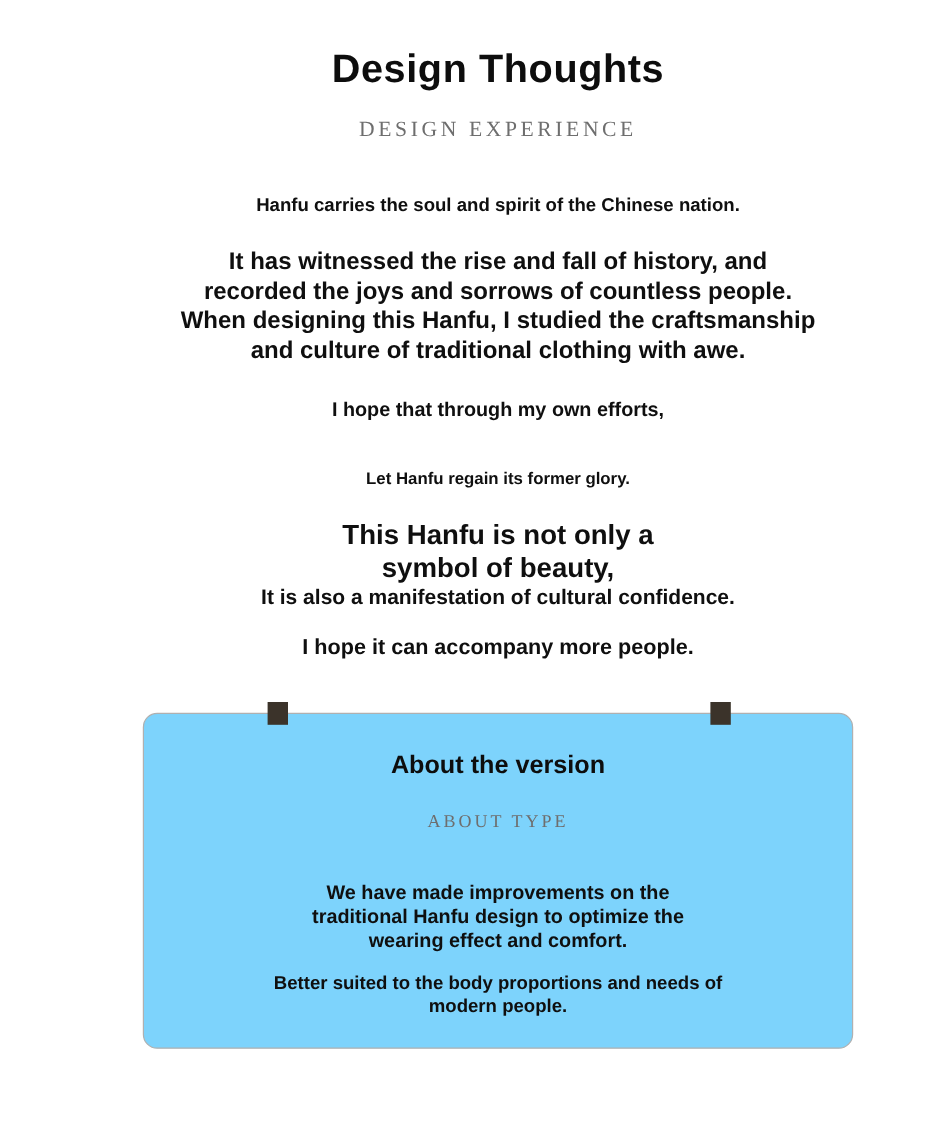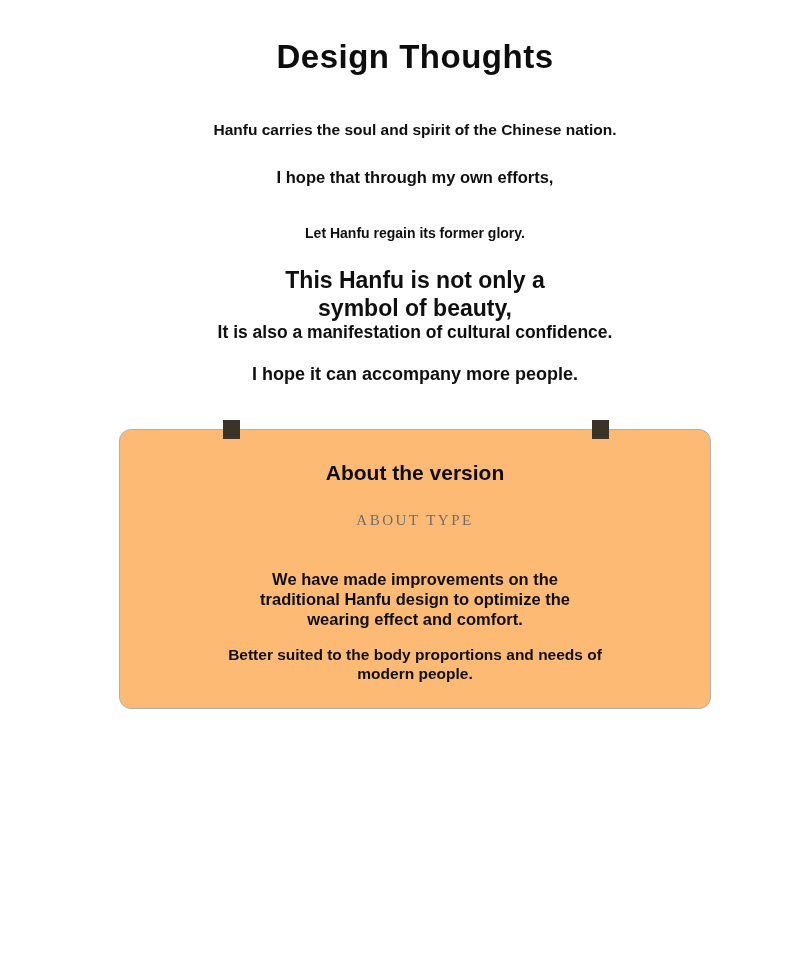--- a/index.html
+++ b/index.html
@@ -50,21 +50,21 @@
   .p-accompany  { margin-top: 22px; font-size: 18px;   line-height: 18px; }
   .p-tomorrow   { margin-top: 20px; font-size: 16.5px; line-height: 20px; }
 
   .version-card {
     position: relative;
     width: 592px;
     height: 280px;
     margin: 46px auto 0 auto;
     border: 1px solid #b0b0b0;
     border-radius: 12px;
-    background: #fdba74;
+    background: #7dd3fc;
     padding-top: 31px;
   }
   .pin {
     position: absolute;
     top: -10px;
     width: 17px;
     height: 19px;
     background: #3b332a;
   }
   .pin-left  { left: 103px; }
@@ -84,23 +84,28 @@
   .card-p1 { margin-top: 40px; font-size: 16.5px; line-height: 20px; }
   .card-p2 { margin-top: 16px; font-size: 15.5px; line-height: 19px; }
 </style>
 </head>
 <body>
 
 <div class="page">
 
   <h1 class="page-title">Design Thoughts</h1>
 
+  <div class="page-subtitle serif-subtitle">DESIGN EXPERIENCE</div>
 
   <p class="para p-intro">Hanfu carries the soul and spirit of the Chinese nation.</p>
 
+  <p class="para p-history">It has witnessed the rise and fall of history, and
+recorded the joys and sorrows of countless people.
+When designing this Hanfu, I studied the craftsmanship
+and culture of traditional clothing with awe.</p>
 
   <p class="para p-efforts">I hope that through my own efforts,</p>
 
   <p class="para p-glory">Let Hanfu regain its former glory.</p>
 
   <p class="para p-symbol">This Hanfu is not only a
 symbol of beauty,</p>
 
   <p class="para p-confidence">It is also a manifestation of cultural confidence.</p>
 

